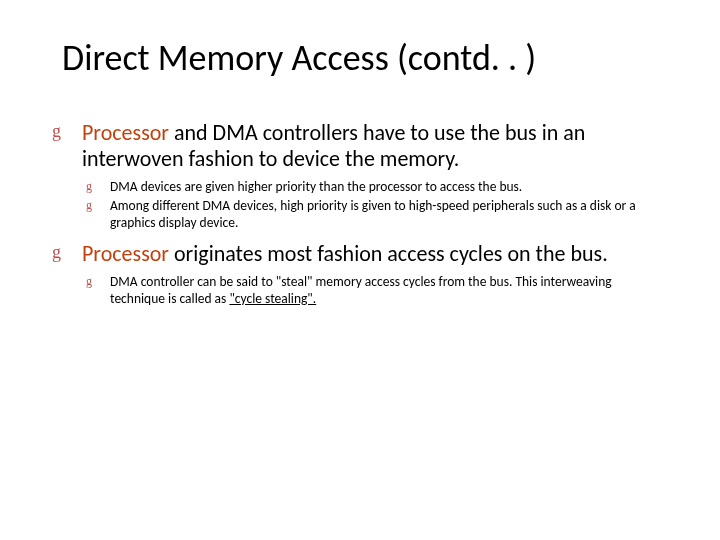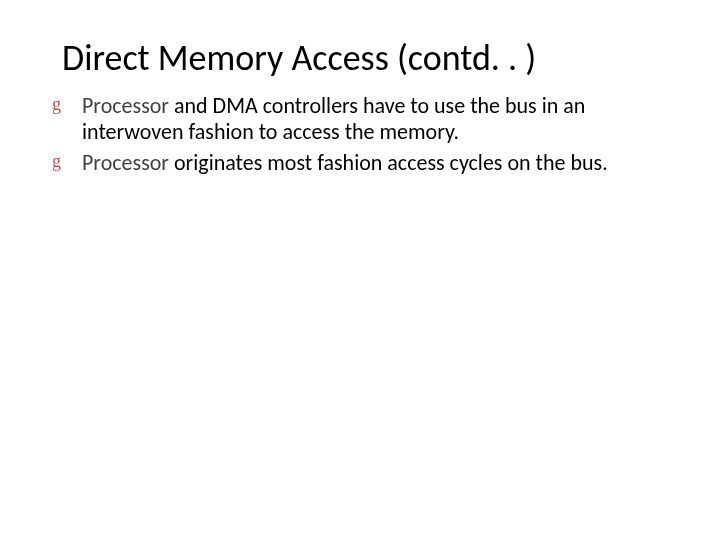--- a/index.html
+++ b/index.html
@@ -1,29 +1,34 @@
 <!DOCTYPE html>
 <html><head>
   <meta charset="utf-8">
   <style>
     * { margin: 0; padding: 0; box-sizing: border-box; }
     html, body { width: 720px; height: 540px; background: #fff; font-family: Calibri, "Segoe UI", Arial, sans-serif; color: #000; }
     .slide { padding: 36px 52px 36px 52px; }
-    .title { font-size: 36px; font-weight: 400; letter-spacing: 0px; margin-bottom: 13px; margin-left: 10px; }
+    .title { font-size: 36px; font-weight: 400; letter-spacing: 0px; margin-bottom: 40px; margin-left: 10px; }
     .lvl1 { list-style: none; margin: 0 0 6px 0; padding: 0; }
     .lvl1 > li { position: relative; padding-left: 30px; font-size: 22px; line-height: 1.2; margin-bottom: 4px; }
     .lvl1 > li::before { content: "g"; font-family: "Segoe Script", "Lucida Handwriting", cursive; color: #c0504d; position: absolute; left: 0; top: 2px; font-size: 18px; line-height: 1; }
-    .lvl1 > li .lead { color: #404040; }
+    .lvl1 > li .lead { color: #c2410c; }
     .lvl2 { list-style: none; margin: 6px 0 10px 0; padding: 0; }
     .lvl2 > li { position: relative; padding-left: 28px; font-size: 13.5px; line-height: 1.25; margin-bottom: 2px; }
     .lvl2 > li::before { content: "g"; font-family: "Segoe Script", "Lucida Handwriting", cursive; color: #c0504d; position: absolute; left: 4px; top: 1px; font-size: 12px; line-height: 1; }
     .underline { text-decoration: underline; }
   </style>
 </head>
 <body>
 
 <div class="slide">
   <h1 class="title">Direct Memory Access (contd. . )</h1>
   <ul class="lvl1" id="bullet-root">
-      <li><span class="lead">Processor</span><span> and DMA controllers have to use the bus in an interwoven fashion to access the memory.</span></li>
-      <li><span class="lead">Processor</span><span> originates most fashion access cycles on the bus.</span></li>
+      <li><span class="lead">Processor</span><span> and DMA controllers have to use the bus in an interwoven fashion to device the memory.</span><ul class="lvl2">
+          <li>DMA devices are given higher priority than the processor to access the bus.</li>
+          <li>Among different DMA devices, high priority is given to high-speed peripherals such as a disk or a graphics display device.</li>
+        </ul></li>
+      <li><span class="lead">Processor</span><span> originates most fashion access cycles on the bus.</span><ul class="lvl2">
+          <li>DMA controller can be said to "steal" memory access cycles from the bus. This interweaving technique is called as <span class="underline">"cycle stealing".</span></li>
+        </ul></li>
     </ul>
 </div>
 
 </body></html>

